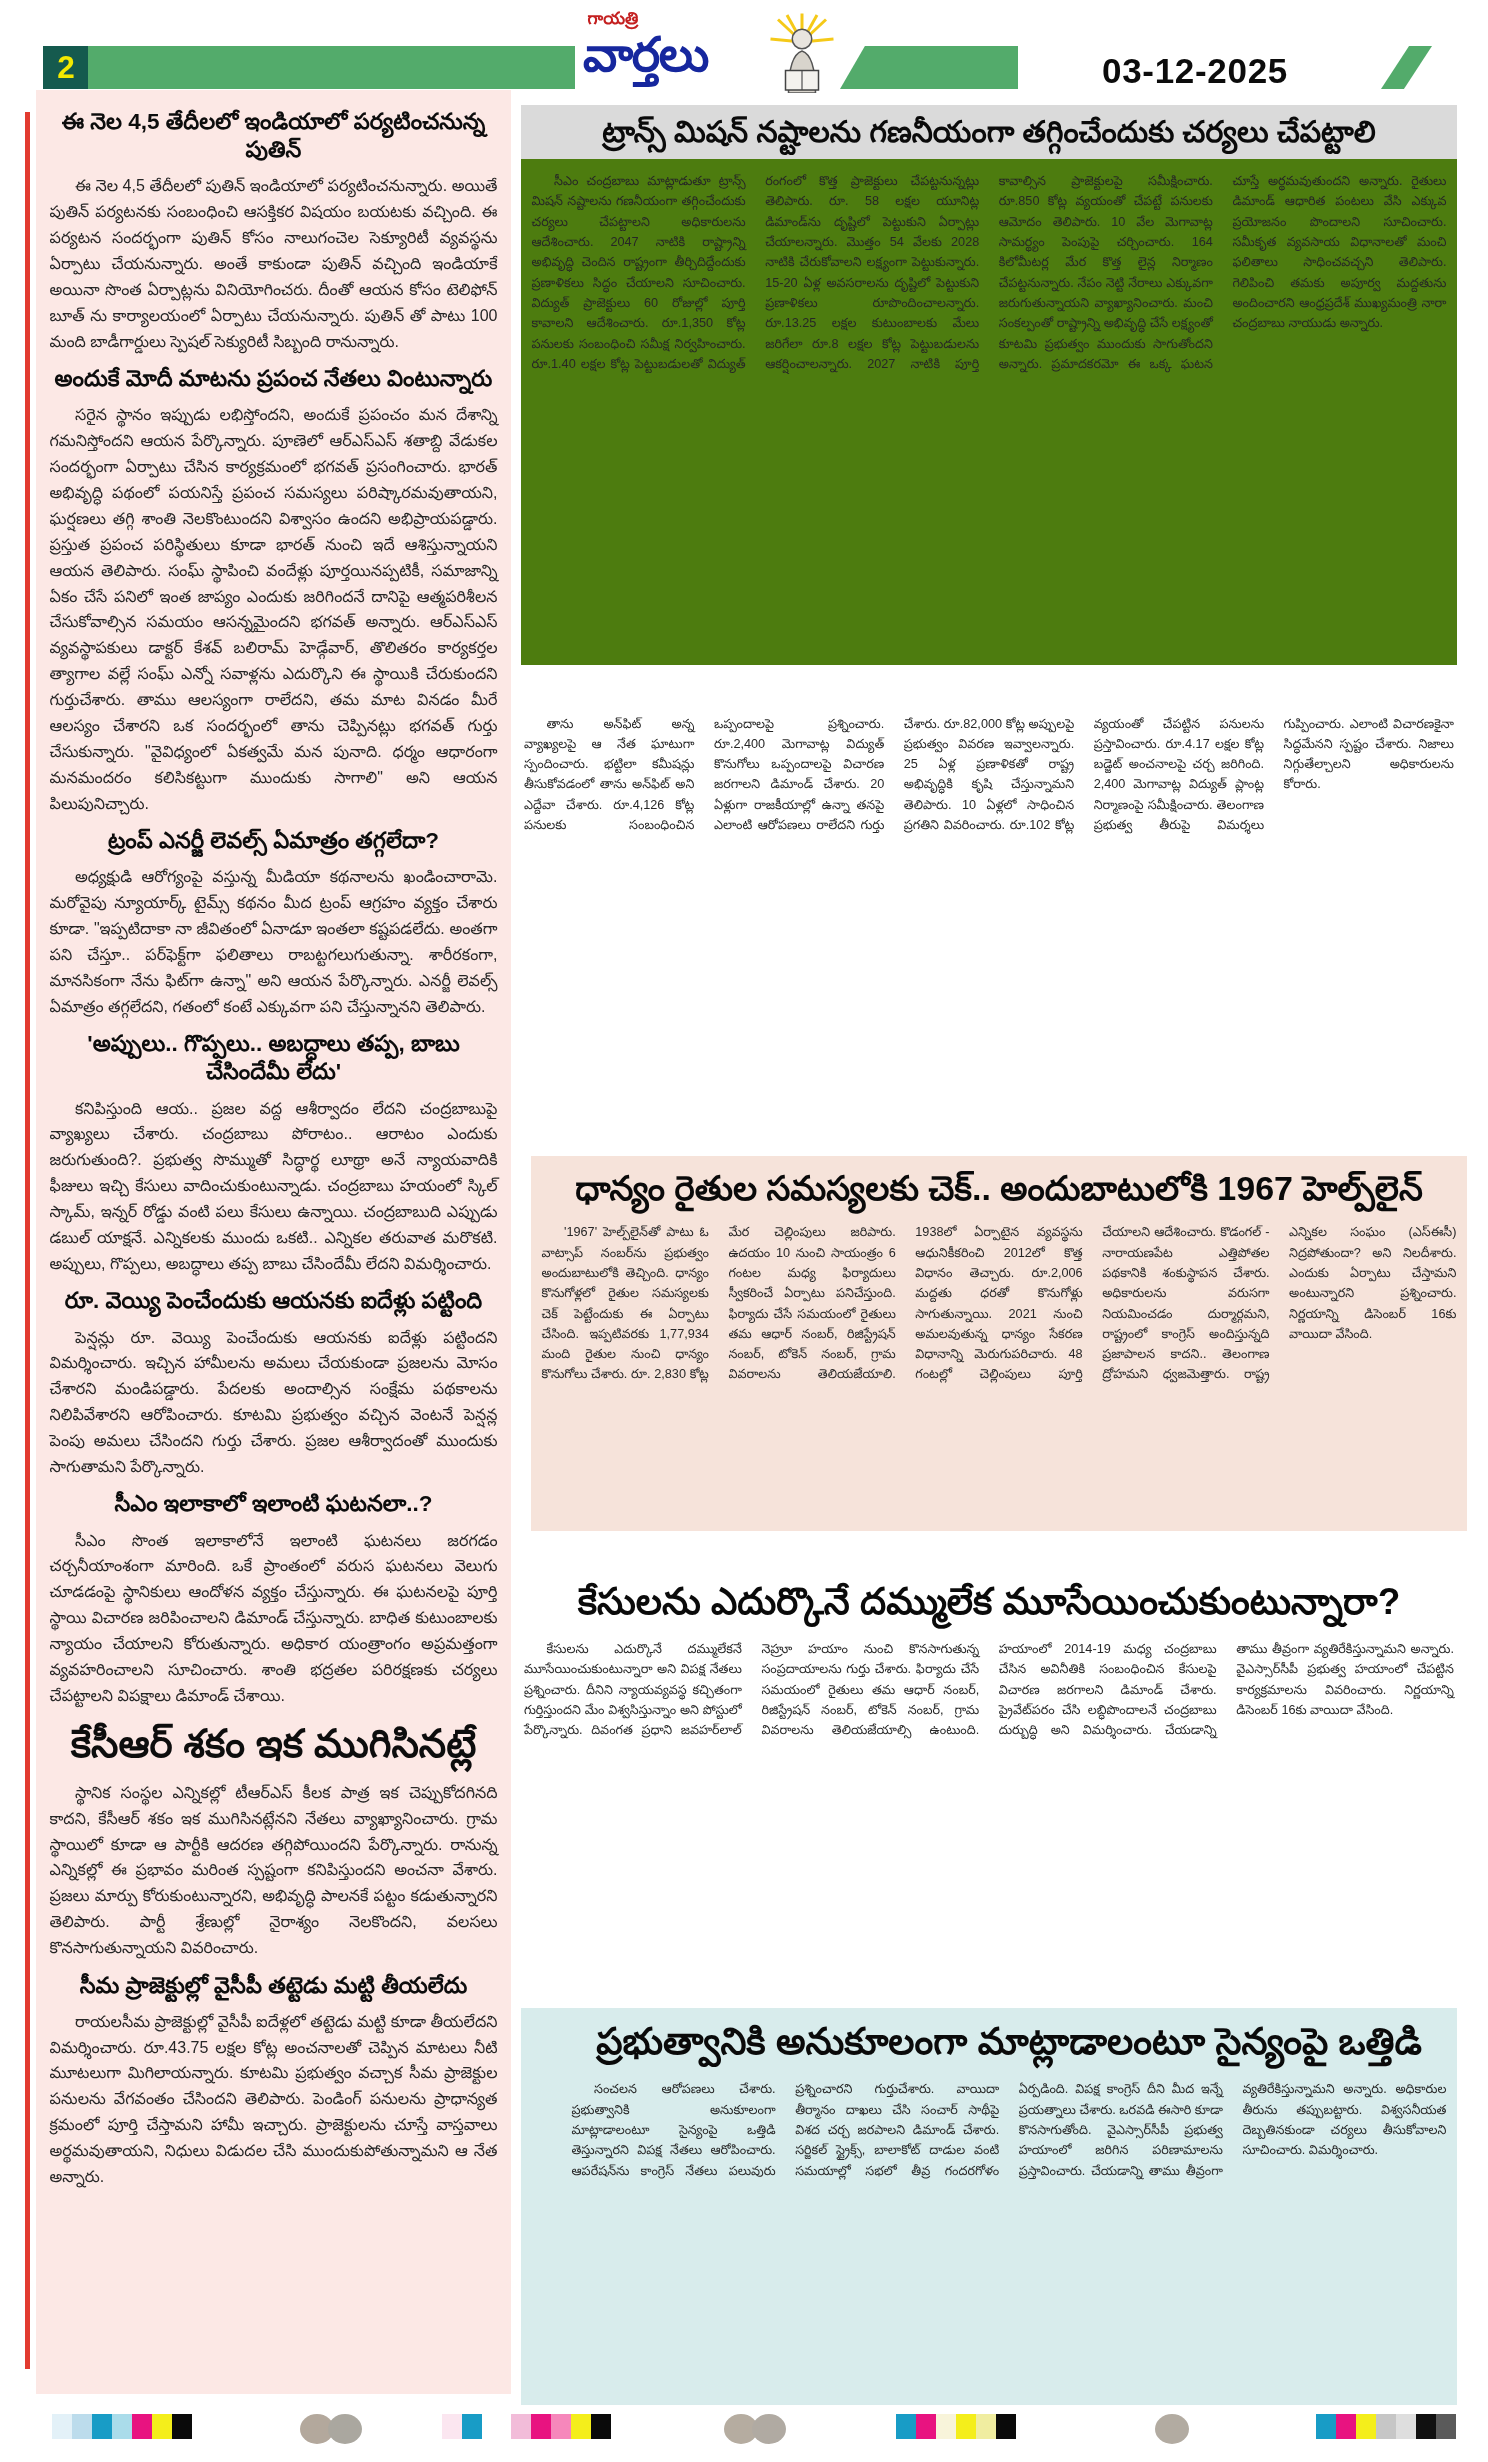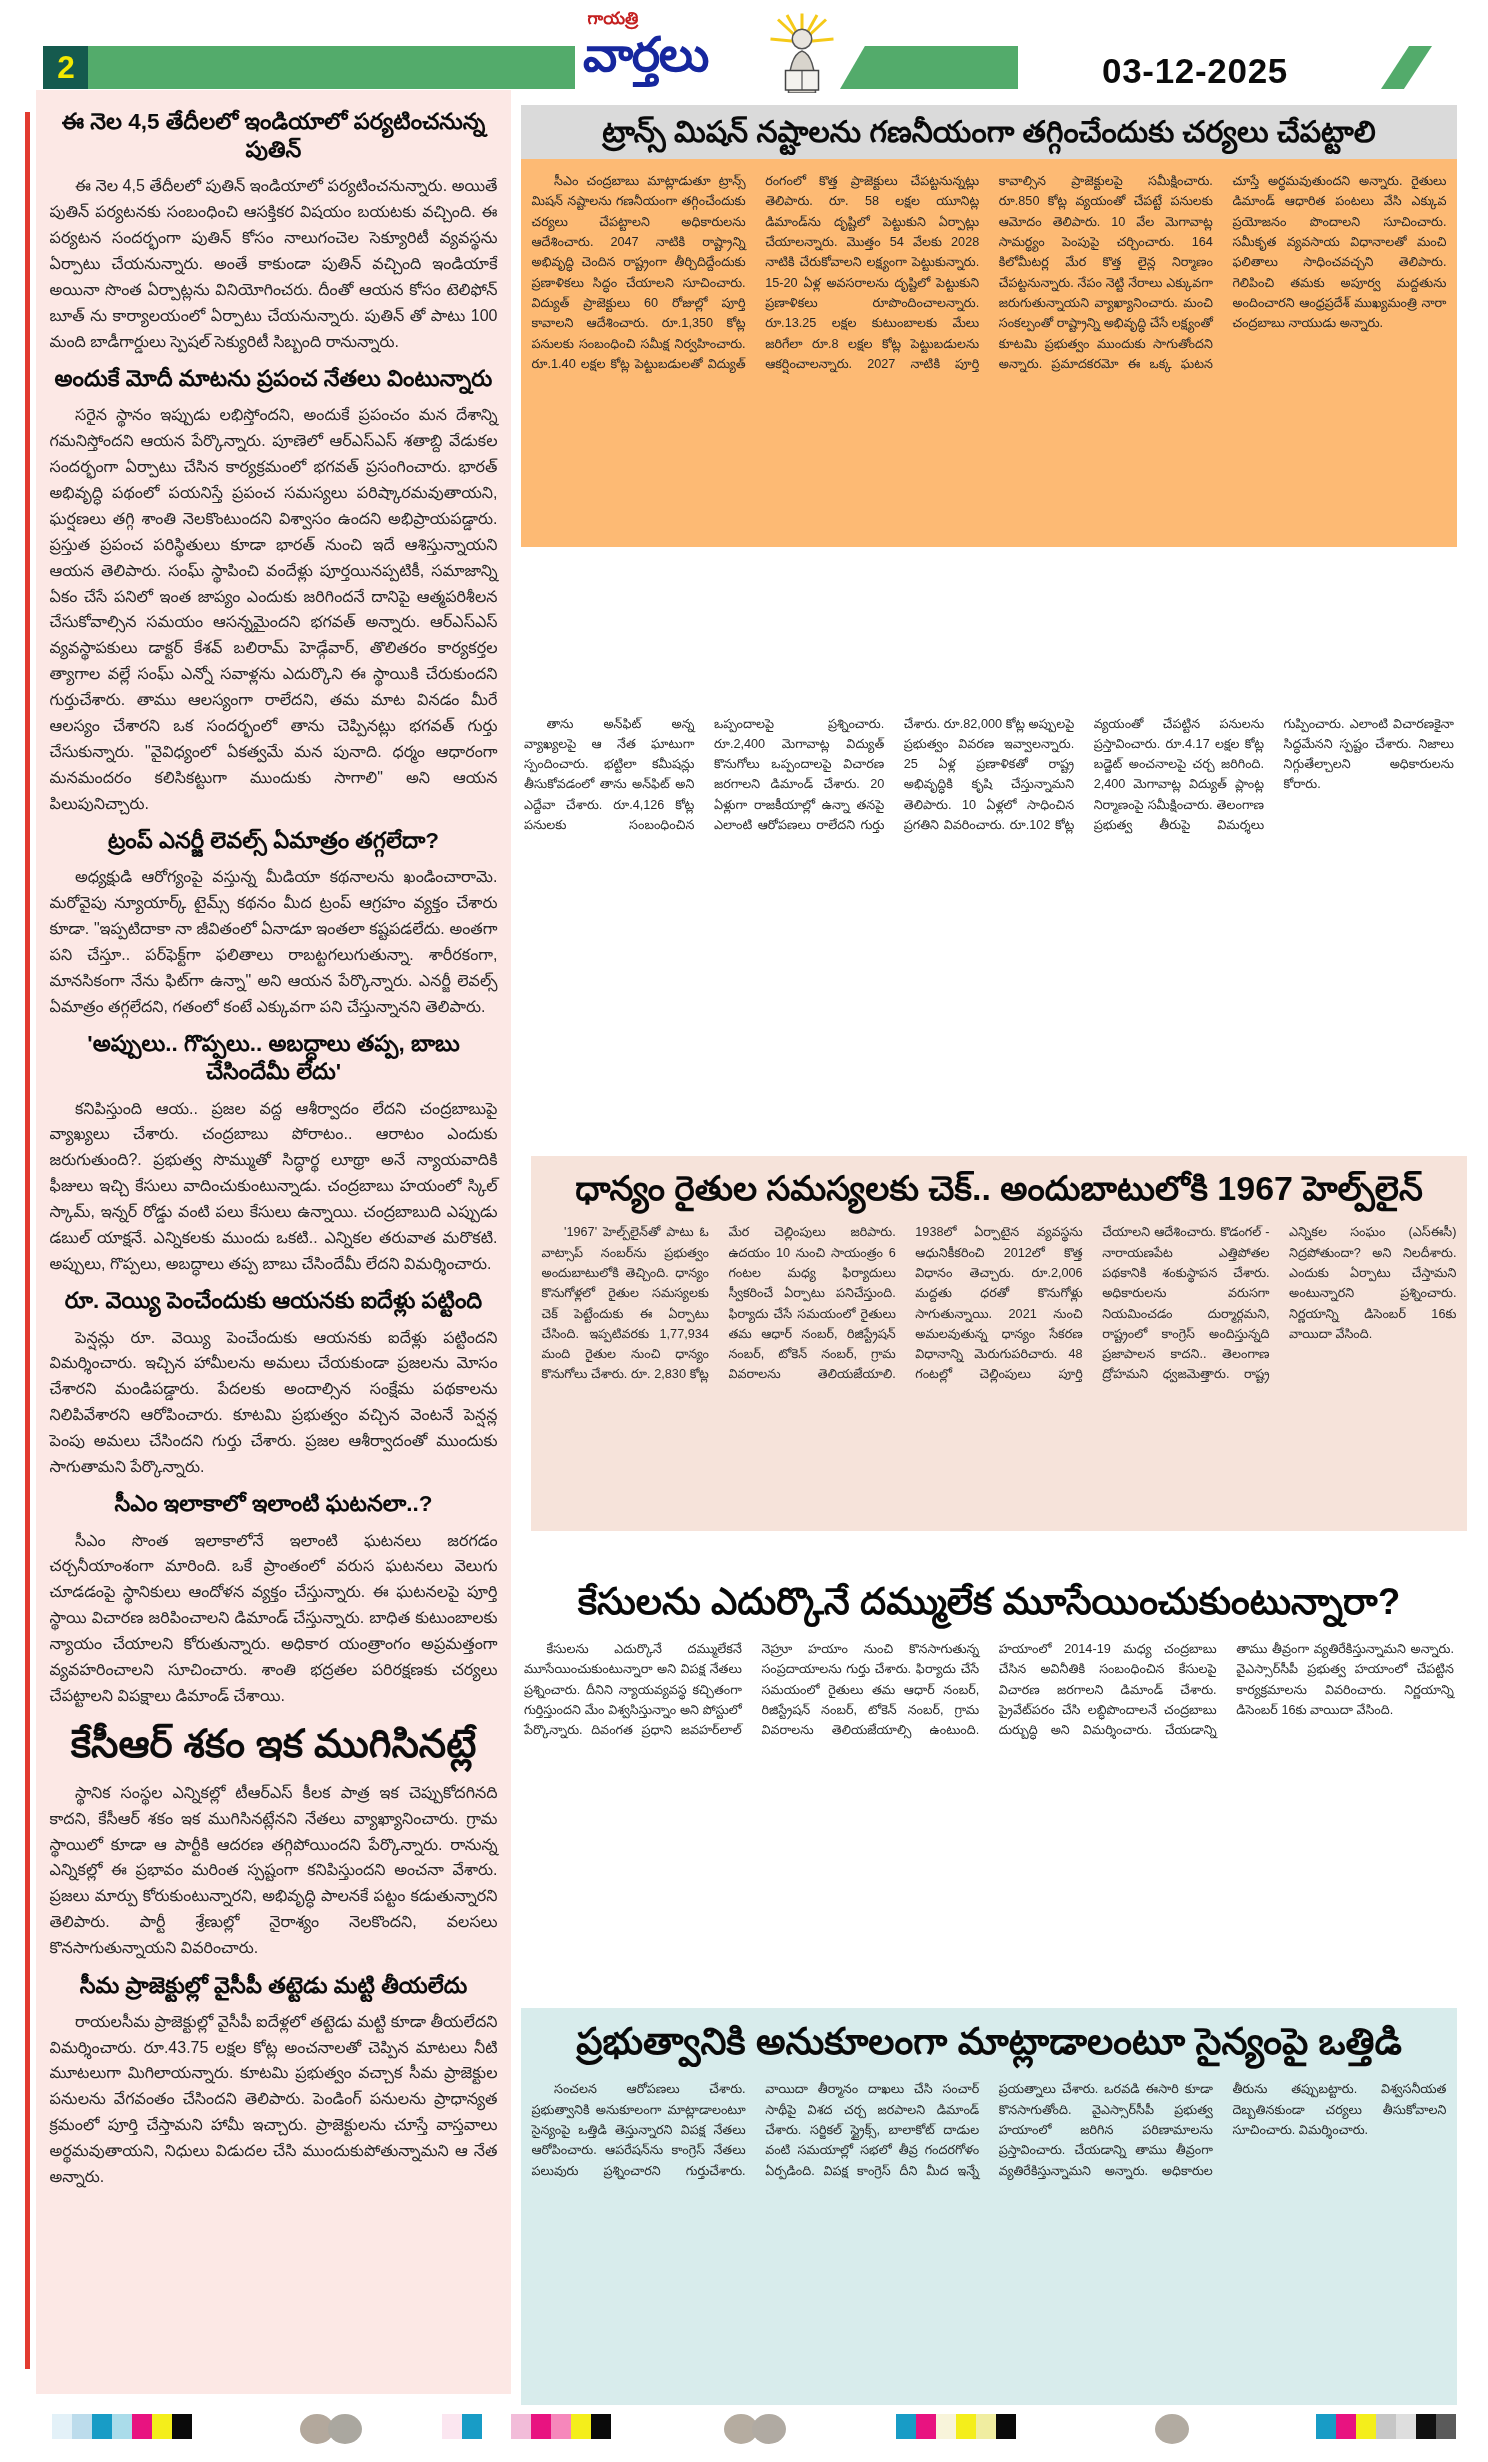--- a/index.html
+++ b/index.html
@@ -34,37 +34,37 @@
   .l-headline { font-weight:bold; color:#0d0d0d; text-align:center; font-size:22.5px;
     line-height:1.25; margin:7.5px 0 9px 0; }
   .l-headline.big { font-size:39px; line-height:1.2; margin:12px 0 12px 0; }
   .l-body { font-size:16px; line-height:1.62; text-align:justify; color:#262626; text-indent:25.5px; }
   
   .r-wrap { position:absolute; left:521px; top:0; width:936px; }
   .r-article { position:absolute; left:0; width:936px; overflow:hidden; }
   .r-headline { font-weight:bold; color:#0a0a0a; text-align:center; line-height:1.2; }
   .r-body { font-size:12.7px; line-height:1.6; text-align:justify; color:#262626; column-gap:19.5px; text-indent:22.5px; }
   
-  .ra1 { top:105px; height:442px; background:#fdba74; }
+  .ra1 { top:105px; height:560px; background:#4d7c0f; }
   .ra1 .band { background:#dadada; padding:9px 7.5px; font-size:30px; }
   .ra1 .r-body { columns:4; padding:12px 10.5px; height:529px; }
   
   .ra2 { top:709px; height:405px; background:#ffffff; }
   .ra2 .r-headline { font-size:41px; padding:6px 0 10.5px 0; }
   .ra2 .r-body { columns:5; padding:4.5px 3px; height:330px; }
   
   .ra3 { top:1156px; height:375px; background:#f6e3da;margin-left:10px; }
   .ra3 .r-headline { font-size:34px; padding:12px 6px 9px 6px; }
   .ra3 .r-body { columns:5; padding:4.5px 10.5px; height:294px; }
   
   .ra4 { top:1572px; height:426px; background:#ffffff; }
   .ra4 .r-headline { font-size:37px; padding:7.5px 0 12px 0; }
   .ra4 .r-body { columns:4; padding:3px 3px; height:345px; }
   
-  .ra5 { top:2008px; height:397px; background:#d8ecec; }
+  .ra5 { top:2008px; height:397px; background:#d8ecec;padding-left:40px; }
   .ra5 .r-headline { font-size:37px; padding:12px 6px 10.5px 6px; }
   .ra5 .r-body { columns:4; padding:4.5px 10.5px; height:307px; }
   
   .marks { position:absolute; left:0; top:2414px; width:1488px; height:34px; }
   .mark-group { position:absolute; top:0; display:flex; }
   .sq { width:20px; height:25px; }
   .ov { width:34px; height:30px; border-radius:50%; margin-right:-6px; }
 </style>
 </head>
 <body>

